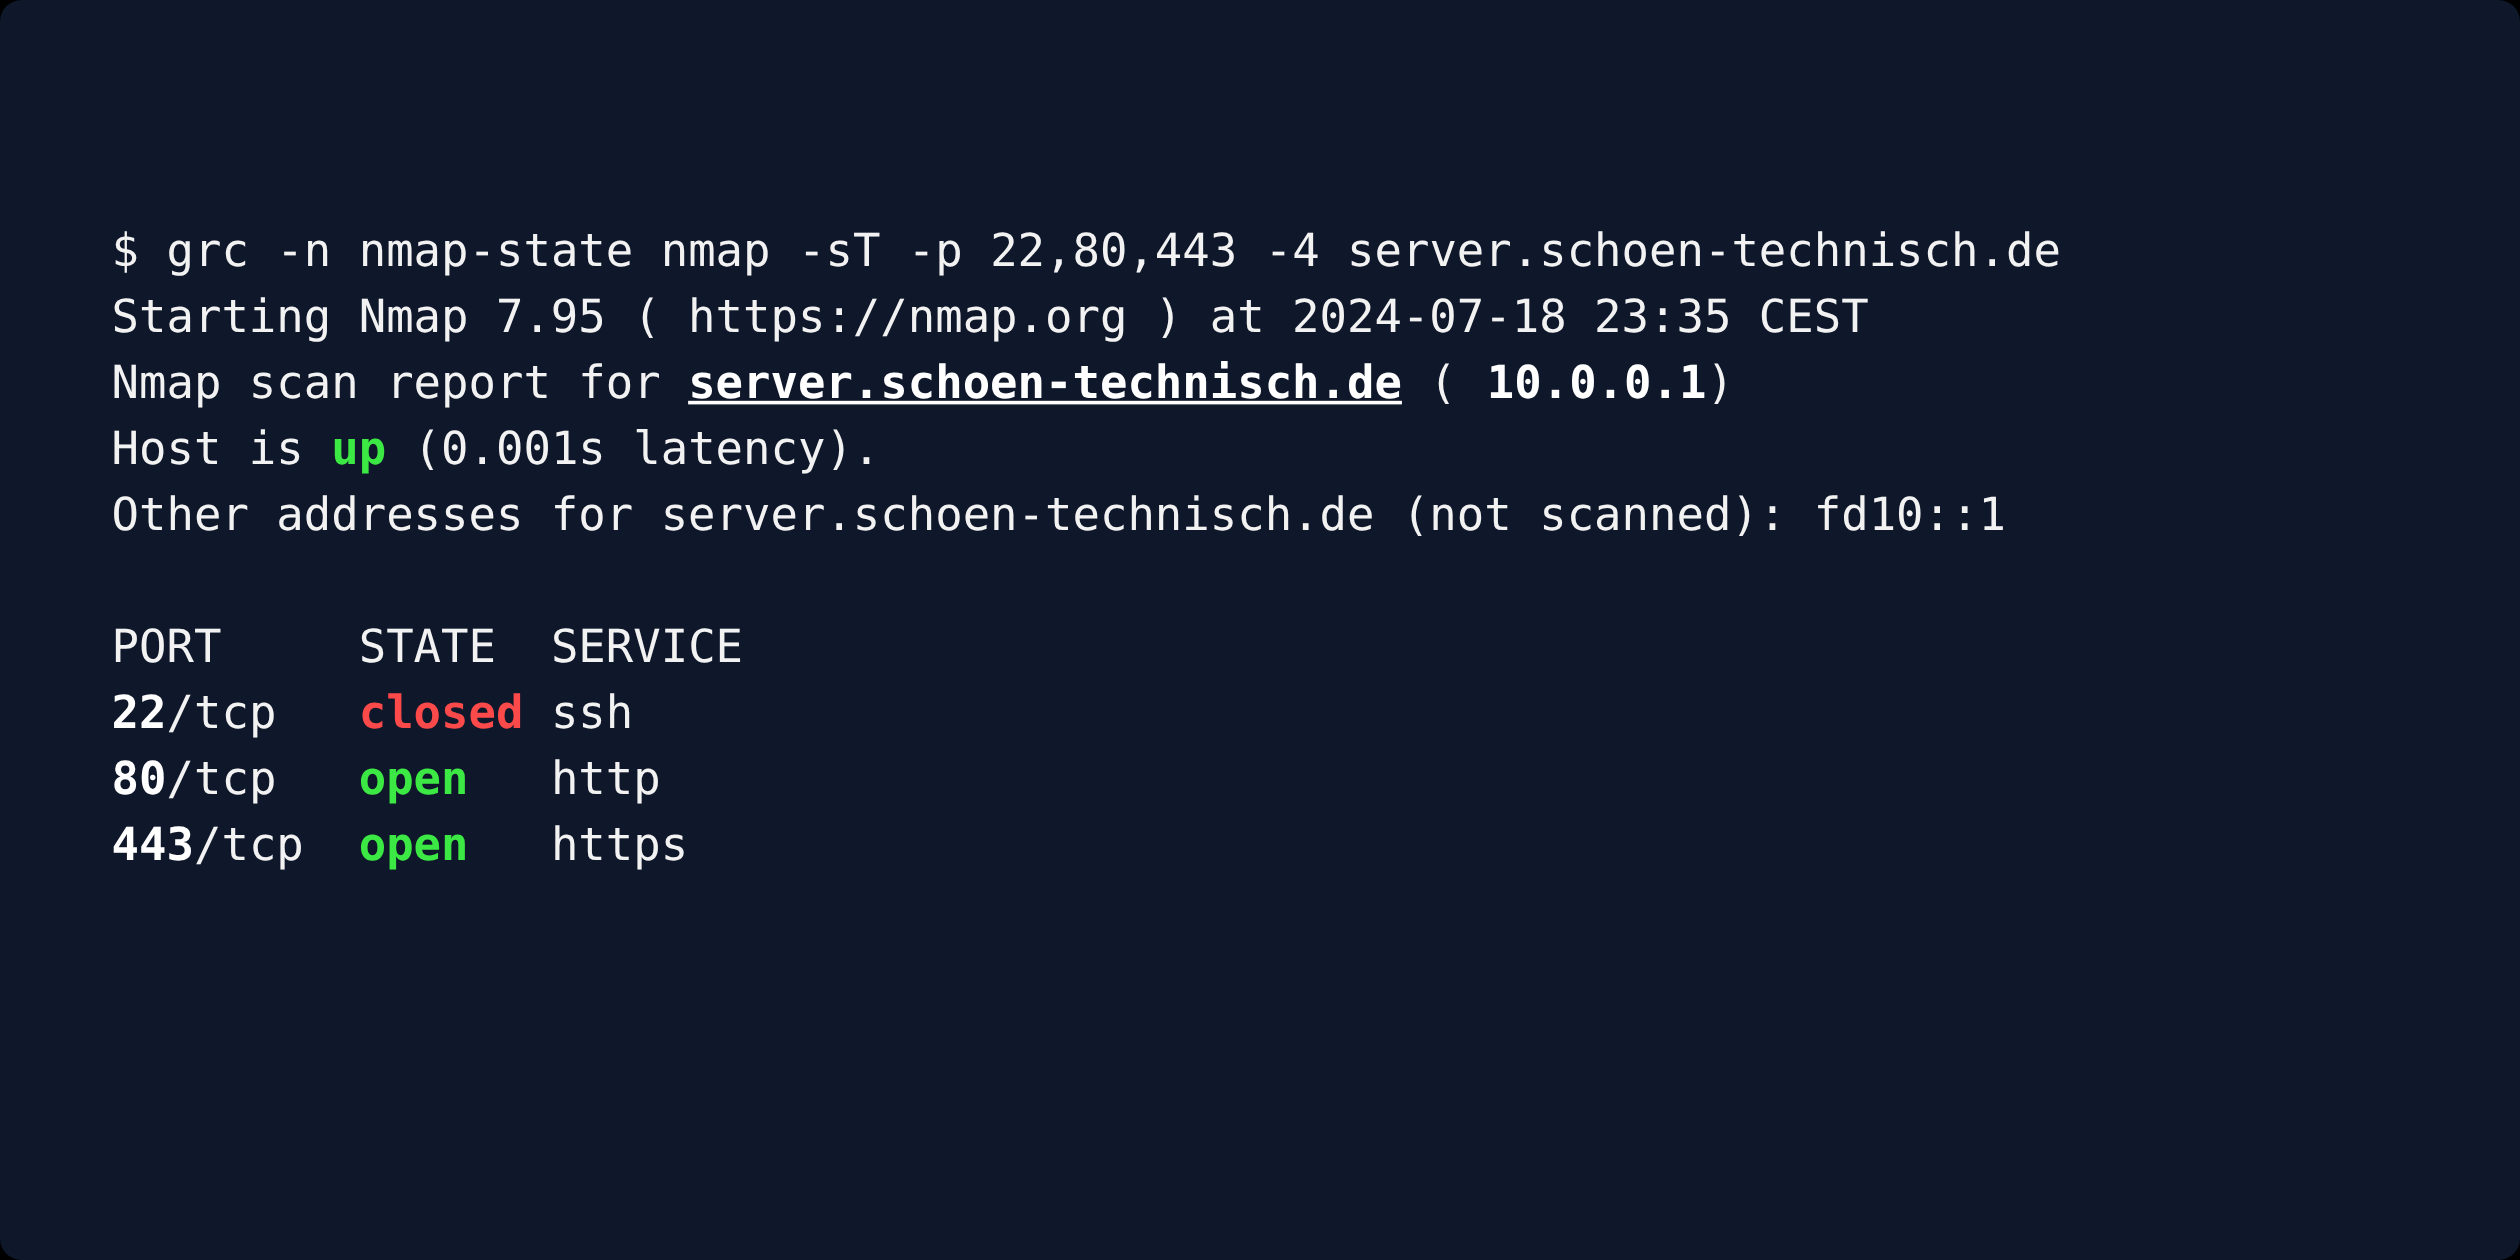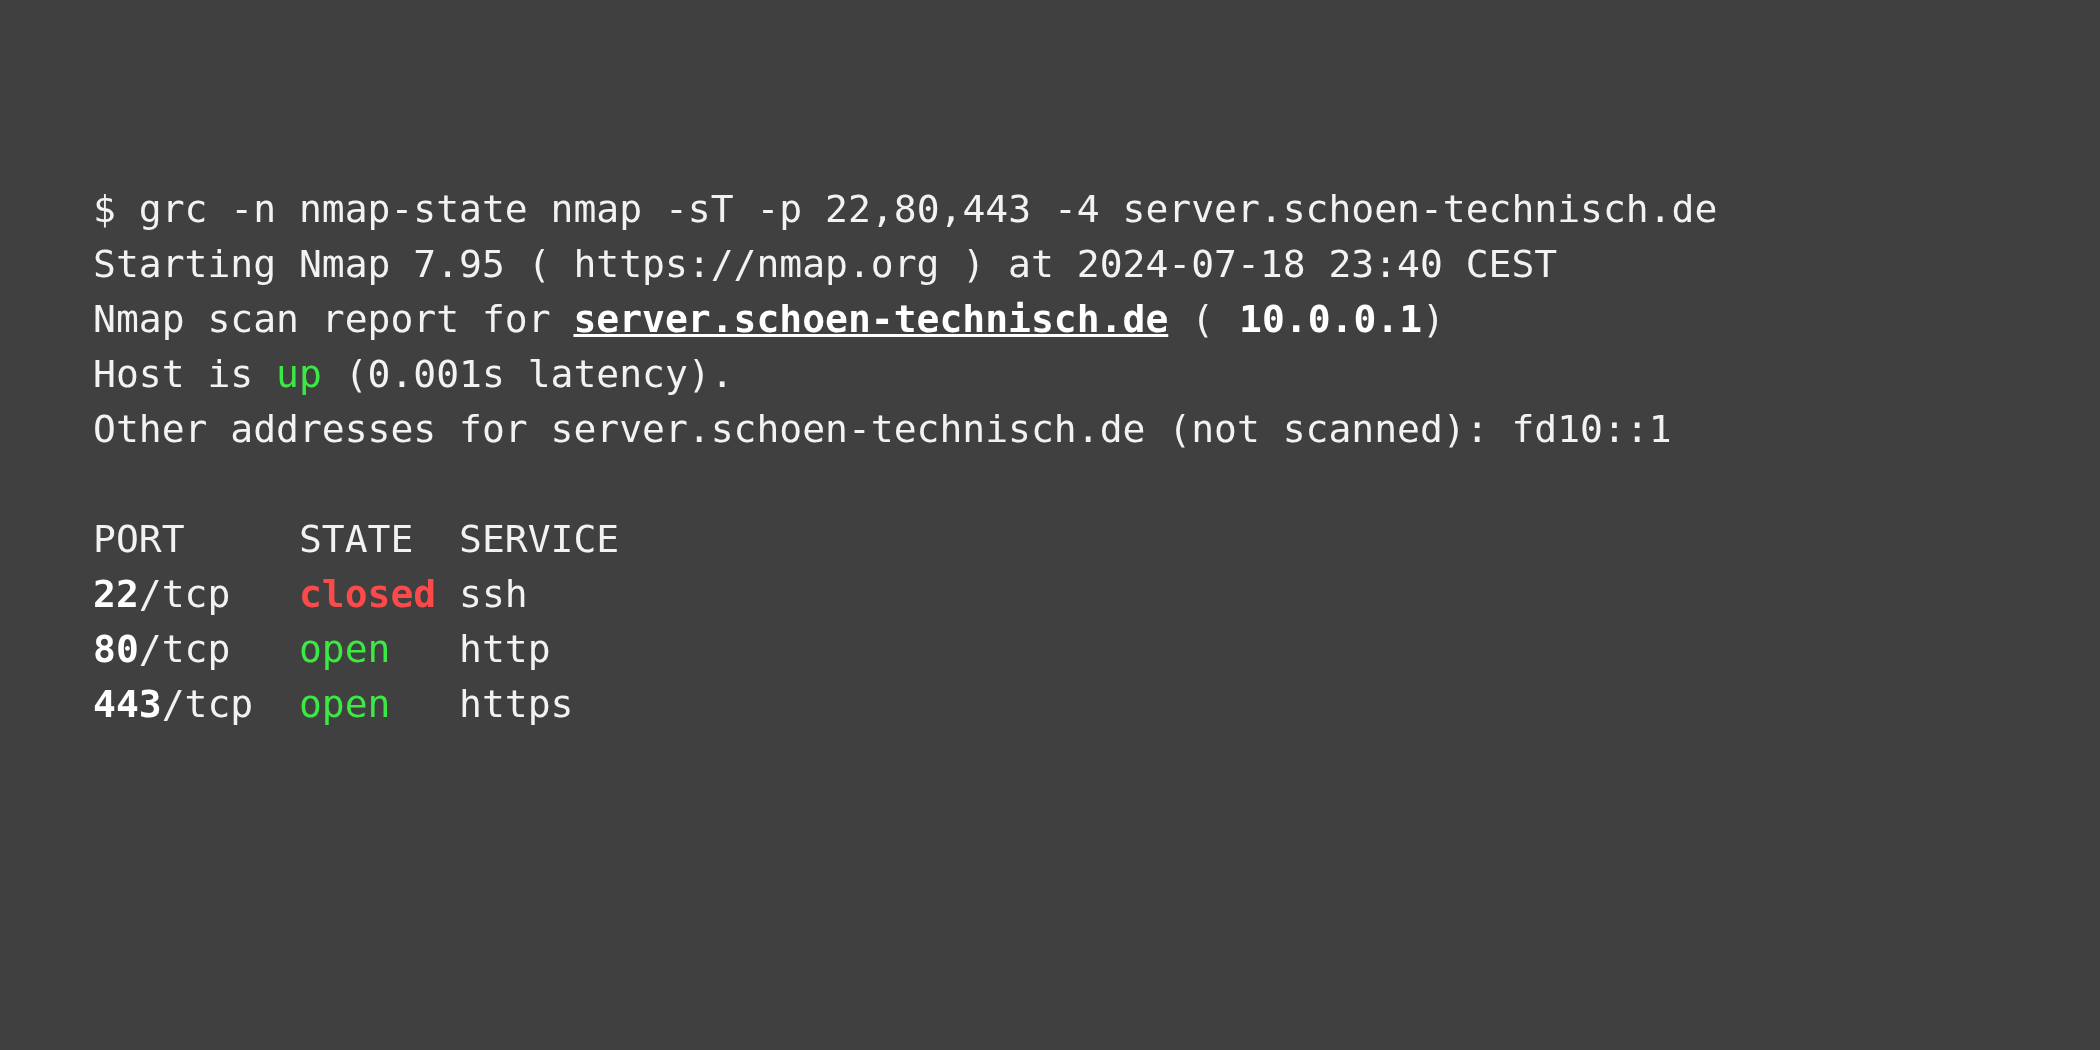--- a/index.html
+++ b/index.html
@@ -37,33 +37,33 @@
     white-space: pre;
     height: 55px;
     line-height: 55px;
     letter-spacing: 0px;
   }
   .line.blank {
     height: 55px;
   }
   .seg { white-space: pre; }
   .bold { font-weight: bold; }
-  .state-open { font-weight: normal; }
+  .state-open { font-weight: bold; }
   .state-closed { font-weight: bold; }
   .prompt { }
 </style>
 </head>
 <body>
 
-<div class="terminal" style="background: #404040; color: rgb(242, 242, 242);">
+<div class="terminal" style="background: #0f172a; color: rgb(242, 242, 242); border-radius: 18px;">
   <div class="screen">
 
     <div class="line"><span class="seg prompt">$</span><span class="seg"> </span><span class="seg">grc -n nmap-state nmap -sT -p 22,80,443 -4 server.schoen-technisch.de</span></div>
 
-    <div class="line"><span class="seg">Starting Nmap 7.95 ( https://nmap.org ) at 2024-07-18 23:40 CEST</span></div>
+    <div class="line"><span class="seg">Starting Nmap 7.95 ( https://nmap.org ) at 2024-07-18 23:35 CEST</span></div>
 
     <div class="line"><span class="seg">Nmap scan report for </span><span class="seg bold" style="color: rgb(255, 255, 255); text-decoration: underline;">server.schoen-technisch.de</span><span class="seg"> (</span><span class="seg bold" style="color: rgb(255, 255, 255); margin-left: 25px;">10.0.0.1</span><span class="seg">)</span></div>
 
     <div class="line"><span class="seg">Host is </span><span class="seg state-open" style="color: rgb(60, 232, 67);">up</span><span class="seg"> (0.001s latency).</span></div>
 
     <div class="line"><span class="seg">Other addresses for server.schoen-technisch.de (not scanned): fd10::1</span></div>
 
     <div class="line blank">&nbsp;</div>
 
     <div class="line"><span class="seg">PORT</span><span class="seg">     </span><span class="seg">STATE</span><span class="seg">  </span><span class="seg">SERVICE</span></div>

